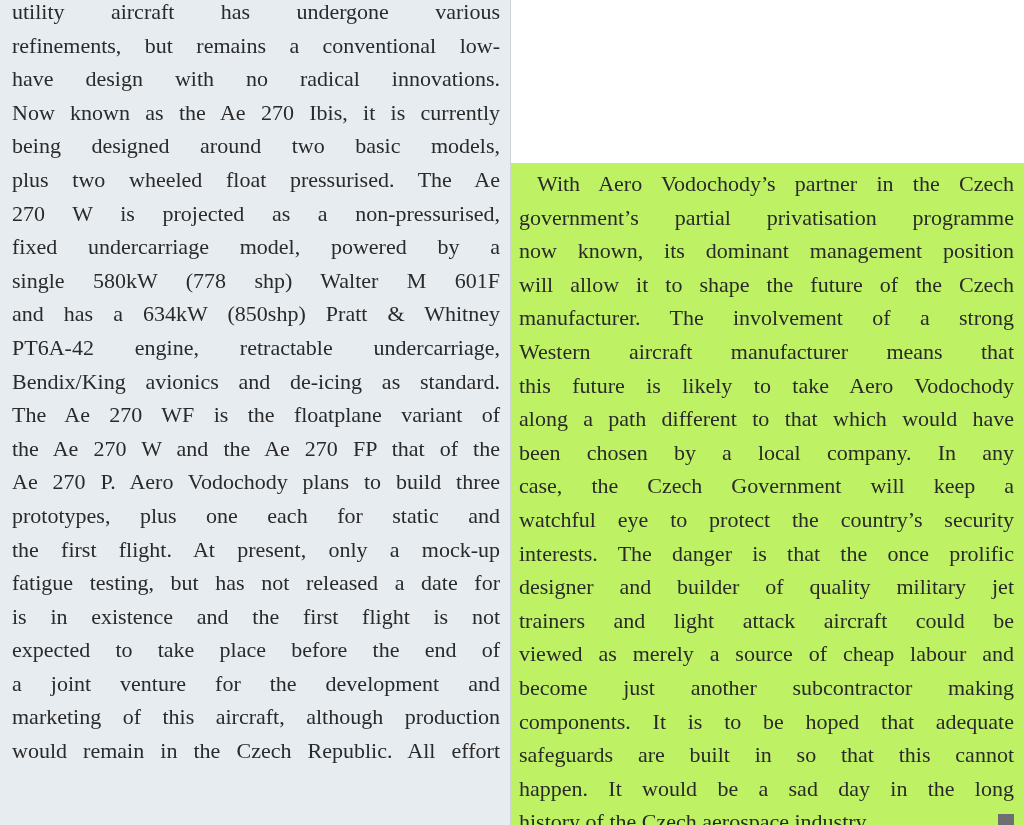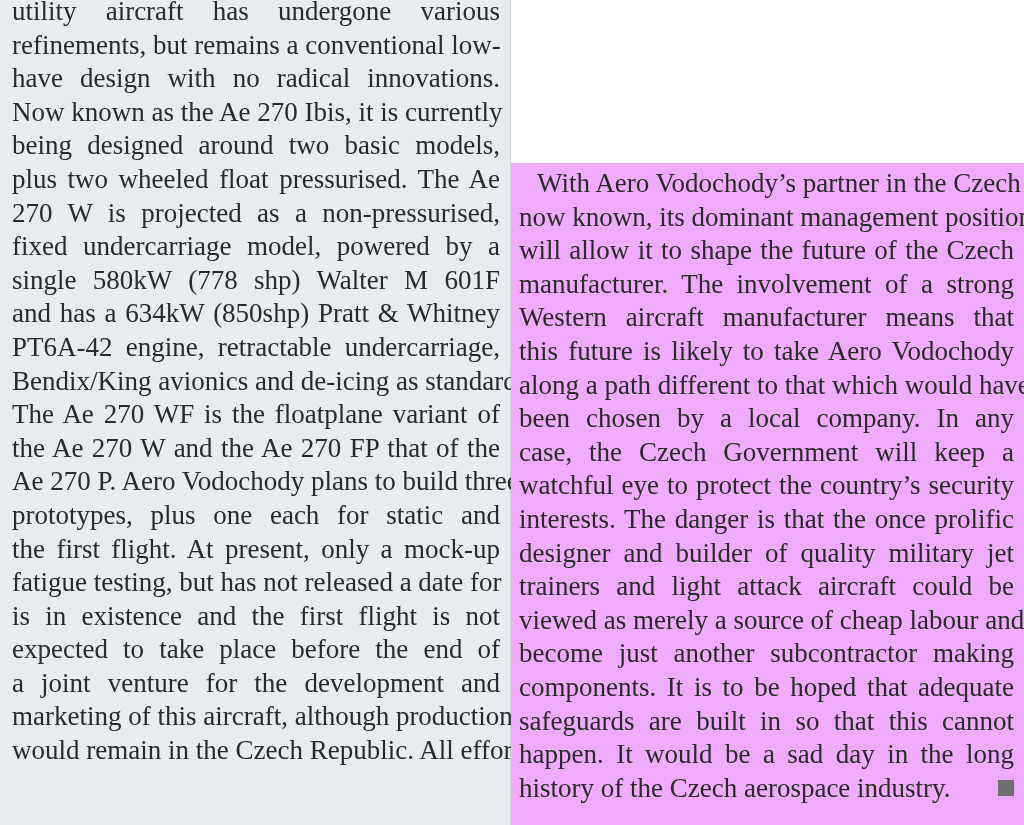--- a/index.html
+++ b/index.html
@@ -13,21 +13,21 @@
     .page {
       position: relative;
       width: 1024px;
       height: 825px;
       background: #ffffff;
     }
     .col {
       position: absolute;
       font-family: "Liberation Serif", "DejaVu Serif", serif;
       color: #2a2a2a;
-      font-size: 27px;
+      font-size: 22px;
       line-height: 33.6px;
       text-align: justify;
     }
     .col-left {
       left: 0;
       top: 0;
       width: 510px;
       height: 825px;
       background: #e7ecf0;
       border-right: 1px solid #cfd4d8;
@@ -36,21 +36,21 @@
       position: absolute;
       left: 12px;
       top: -5px;
       width: 488px;
     }
     .col-right {
       left: 511px;
       top: 163px;
       width: 513px;
       height: 662px;
-      background: #f0abfc;
+      background: #bef264;
     }
     .col-right .text {
       position: absolute;
       left: 8px;
       top: 4px;
       width: 495px;
     }
     .line {
       display: block;
       text-align: justify;
@@ -107,20 +107,21 @@
       <span class="line">a joint venture for the development and</span>
       <span class="line">marketing of this aircraft, although production</span>
       <span class="line">would remain in the Czech Republic. All effort</span>
 
     </div>
   </div>
 
   <div class="col col-right">
     <div class="text">
       <span class="line indent">With Aero Vodochody’s partner in the Czech</span>
+      <span class="line">government’s partial privatisation programme</span>
       <span class="line">now known, its dominant management position</span>
       <span class="line">will allow it to shape the future of the Czech</span>
       <span class="line">manufacturer. The involvement of a strong</span>
       <span class="line">Western aircraft manufacturer means that</span>
       <span class="line">this future is likely to take Aero Vodochody</span>
       <span class="line">along a path different to that which would have</span>
       <span class="line">been chosen by a local company. In any</span>
       <span class="line">case, the Czech Government will keep a</span>
       <span class="line">watchful eye to protect the country’s security</span>
       <span class="line">interests. The danger is that the once prolific</span>

